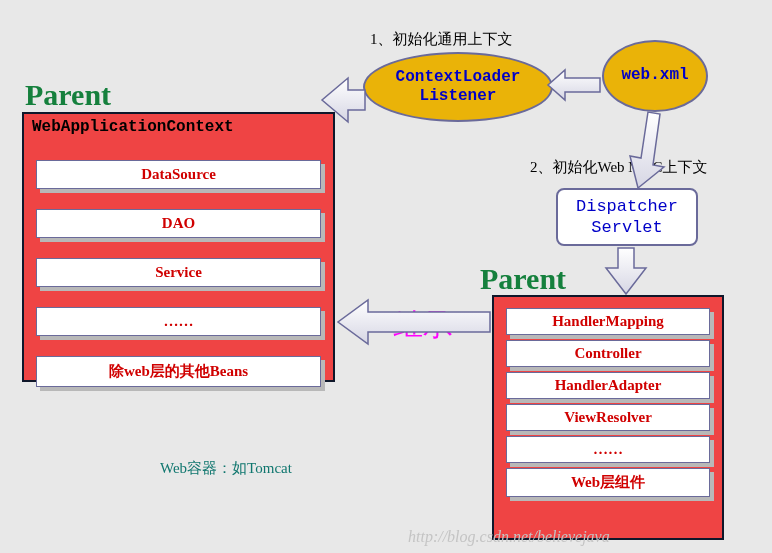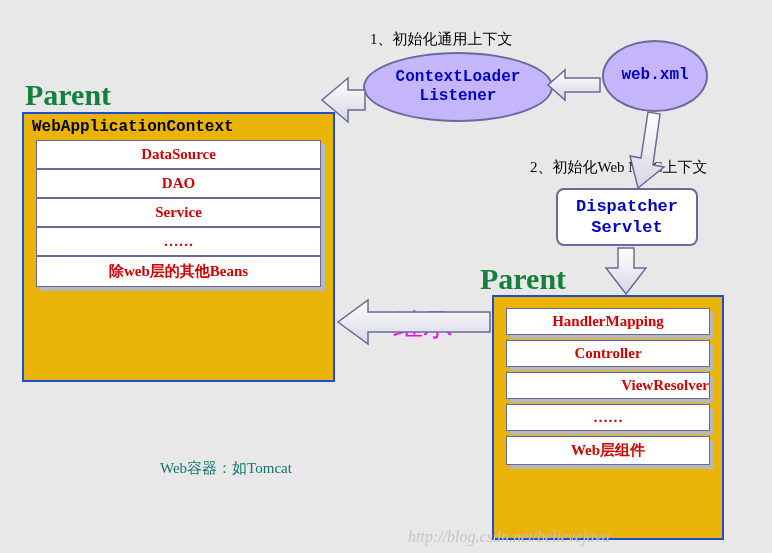--- a/index.html
+++ b/index.html
@@ -10,58 +10,58 @@
     position: relative; overflow: hidden;
   }
   .title-parent, .title-child {
     position: absolute;
     font-family: "Times New Roman", serif;
     font-weight: bold; font-size: 30px;
     color: #15803d;
   }
   .box-border {
     position: absolute;
-    border: 2px solid #1d4ed8;
-    background: #eab308;
+    border: 2px solid #0f172a;
+    background: #ef4444;
   }
   .ctx-header {
     font-family: "Courier New", monospace;
     font-weight: bold; font-size: 16px; color: #000;
     padding: 4px 8px;
   }
   .bean-item {
     position: relative;
-    margin: 0 12px;
+    margin: 20px 12px;
     background: #fff;
     border: 1px solid #6a6a9a;
     text-align: center;
     font-family: "Times New Roman", "SimSun", serif;
     font-weight: bold; color: #d00000;
     font-size: 15px; padding: 5px 0;
     box-shadow: 4px 4px 0 #b8b8b8;
   }
   .node-oval {
     position: absolute;
     border: 2px solid #6a6a9a;
-    background: #c4b5fd;
+    background: #eab308;
     border-radius: 50%;
     display: flex; align-items: center; justify-content: center;
     text-align: center;
     font-family: "Courier New", monospace;
     font-weight: bold; color: #0000c8;
     font-size: 16px; line-height: 1.2;
   }
   .node-rect {
     position: absolute;
     border: 2px solid #6a6a9a;
     background: #fff; border-radius: 8px;
     display: flex; align-items: center; justify-content: center;
     text-align: center;
     font-family: "Courier New", monospace;
-    font-weight: bold; color: #0000c8;
+    font-weight: normal; color: #0000c8;
     font-size: 17px; line-height: 1.25;
   }
   .label {
     position: absolute;
     font-family: "SimSun", serif; color: #000000;
     font-size: 15px;
   }
   .inherit-label {
     position: absolute;
     font-family: "KaiTi","SimSun",serif;
@@ -91,21 +91,22 @@
   <div class="bean-item">Service</div>
   <div class="bean-item">……</div>
   <div class="bean-item">除web层的其他Beans</div>
 </div>
 
 <div class="title-child" style="left:480px; top:262px;">Parent</div>
 
 <div class="box-border" style="left:492px; top:295px; width:232px; height:245px; padding-top:6px;">
   <div class="bean-item" style="margin:5px 12px; padding:4px 0;">HandlerMapping</div>
   <div class="bean-item" style="margin:5px 12px; padding:4px 0;">Controller</div>
-  <div class="bean-item" style="margin:5px 12px; padding:4px 0;text-align:right;">ViewResolver</div>
+  <div class="bean-item" style="margin:5px 12px; padding:4px 0;">HandlerAdapter</div>
+  <div class="bean-item" style="margin:5px 12px; padding:4px 0;">ViewResolver</div>
   <div class="bean-item" style="margin:5px 12px; padding:4px 0;">……</div>
   <div class="bean-item" style="margin:5px 12px; padding:4px 12px;">Web层组件</div>
 </div>
 
 <div class="node-oval" style="left:602px; top:40px; width:106px; height:72px;">
   <span>web.xml</span>
 </div>
 
 <div class="node-oval" style="left:363px; top:52px; width:190px; height:70px; white-space: pre-line;">
   <span>ContextLoader

